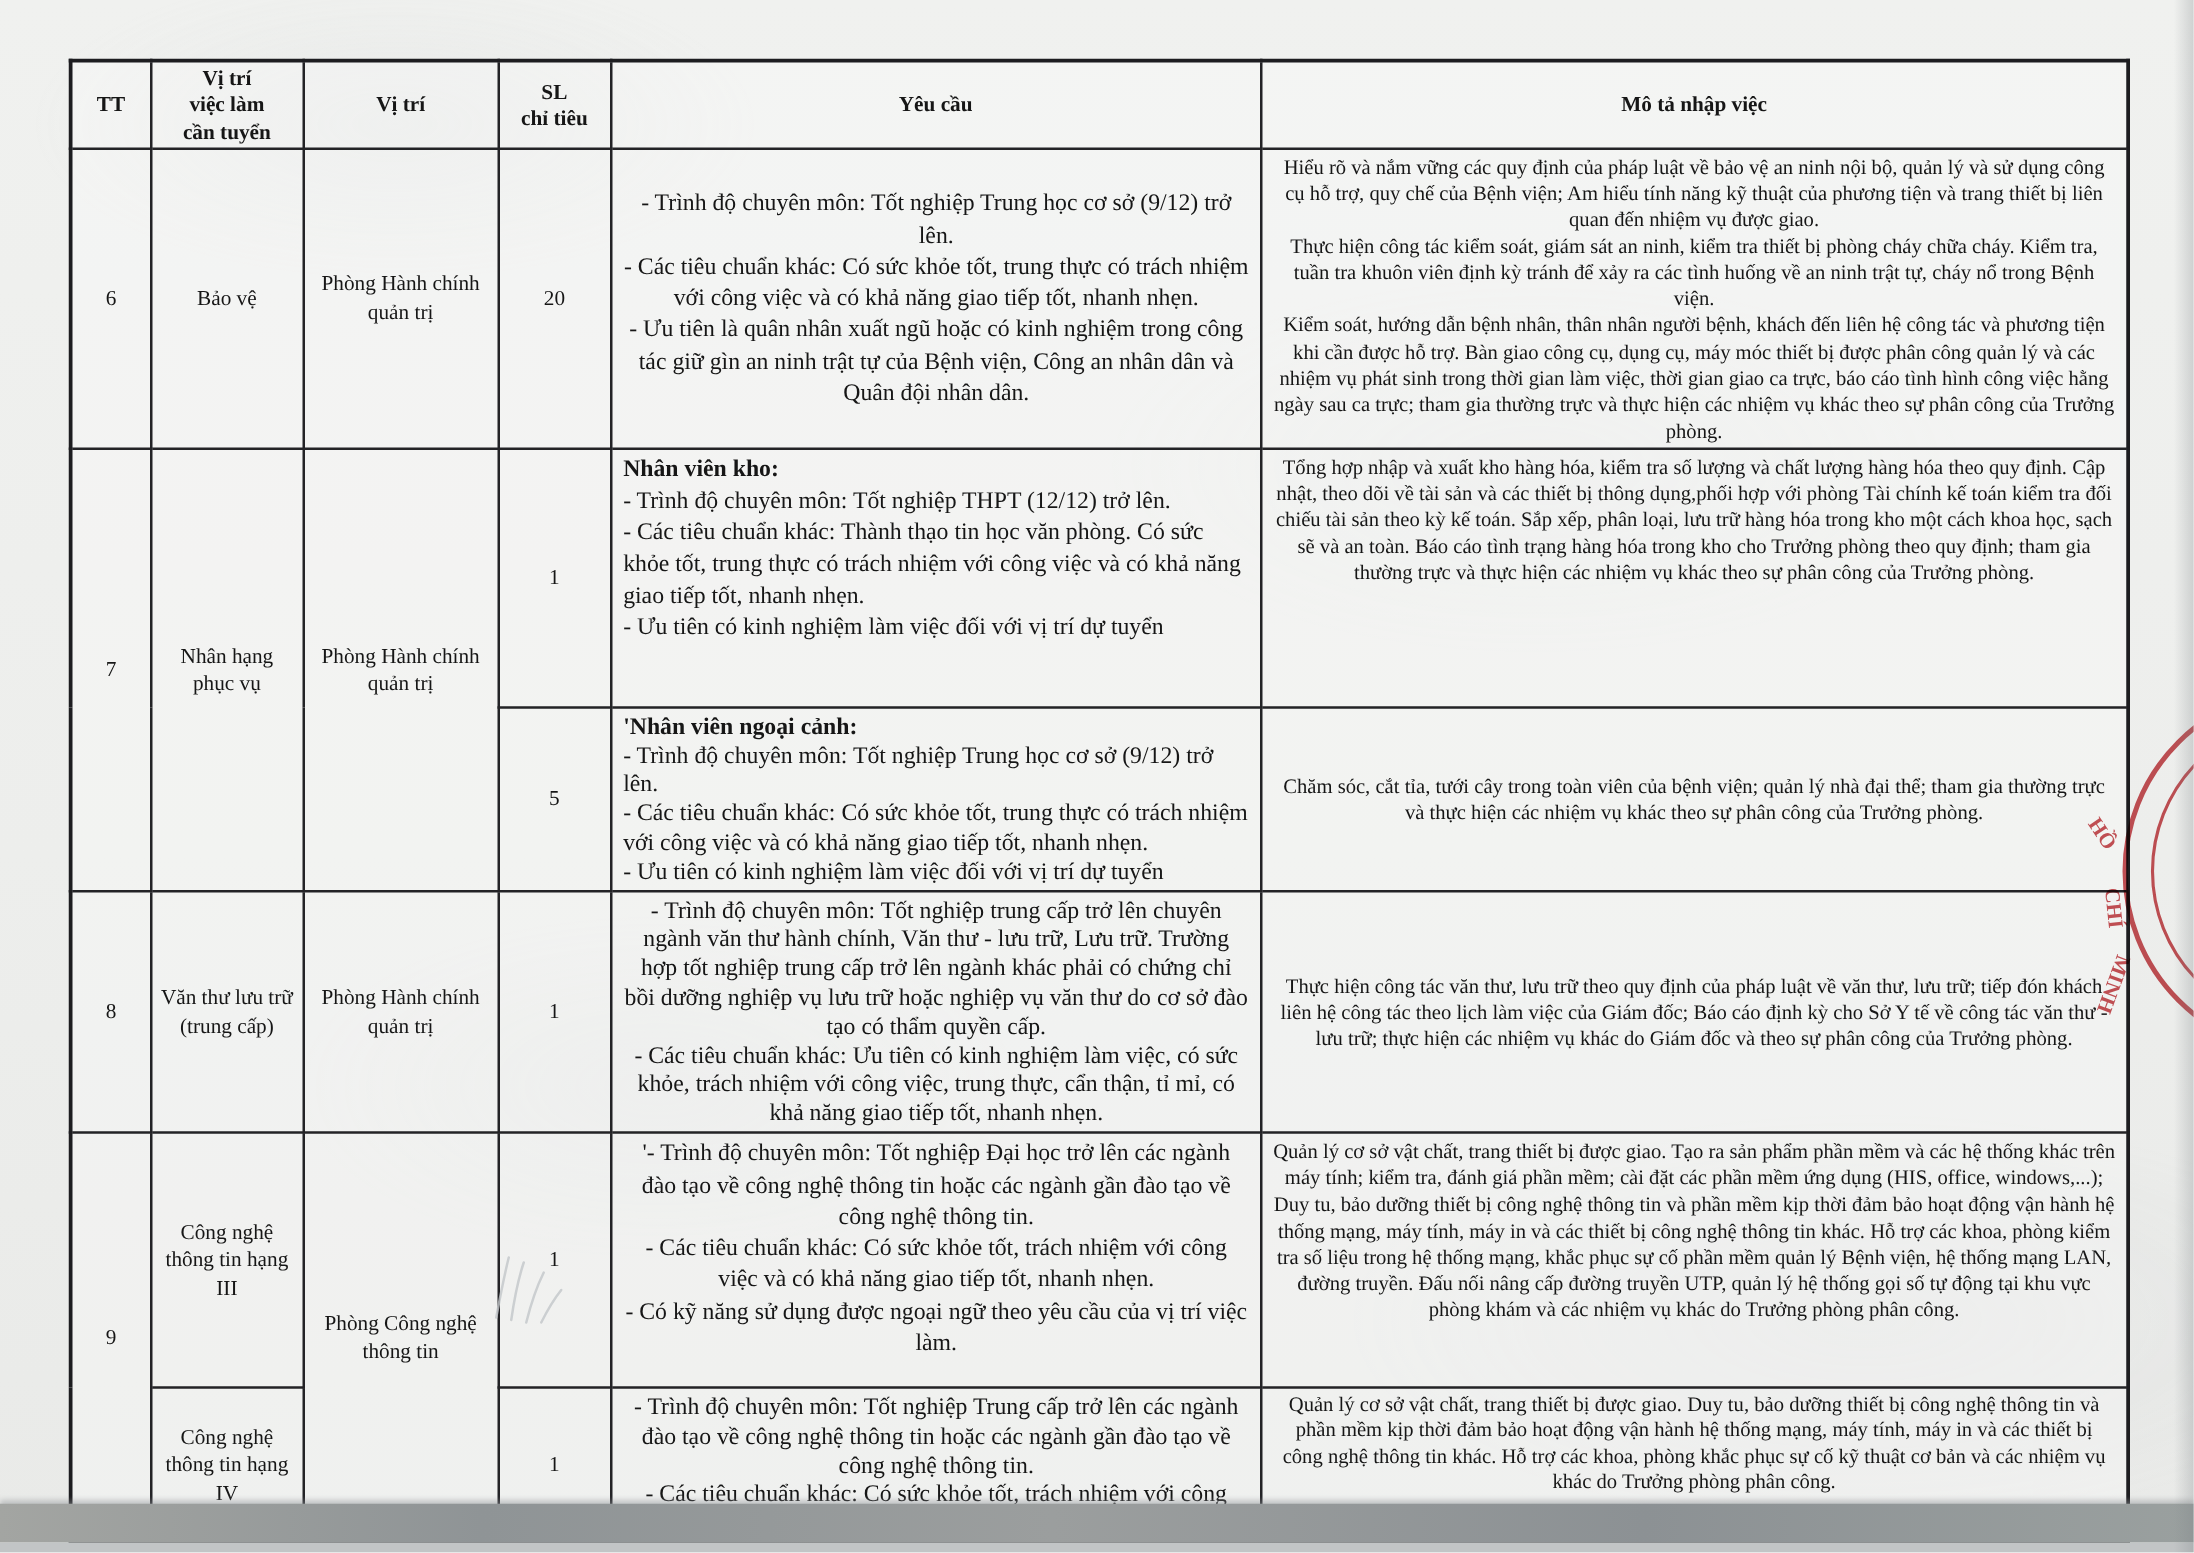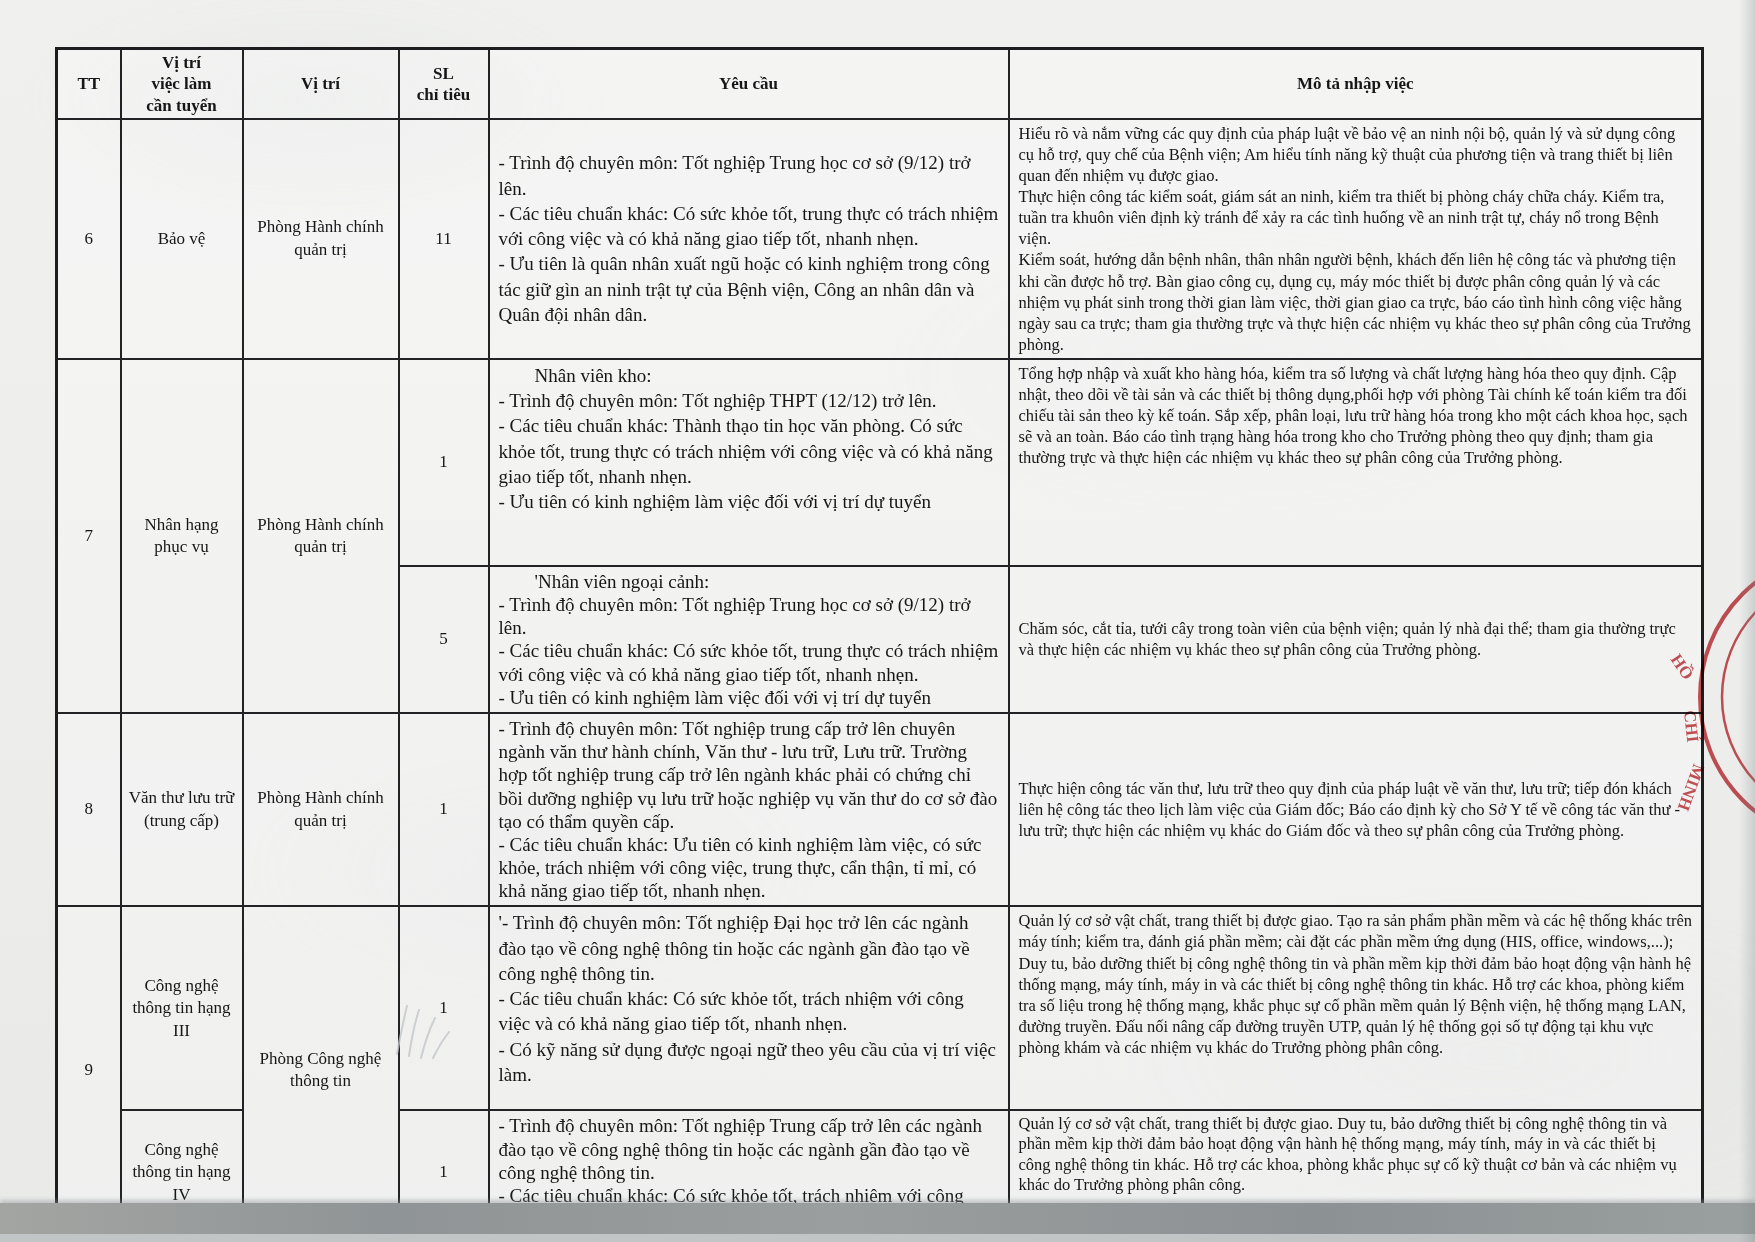--- a/index.html
+++ b/index.html
@@ -24,25 +24,25 @@
     box-shadow:0 -3px 4px rgba(140,145,148,.45);}
   .scan-band-lower{position:absolute;left:0;top:1234px;width:1755px;height:8px;background:#c2c5c6;}
 
   .sheet{position:absolute;left:55px;top:47px;}
   table{border-collapse:collapse;table-layout:fixed;width:1646px;background:rgba(252,252,251,.35);}
   td,th{border:2px solid #232326;padding:2px 6px;vertical-align:middle;
         font-size:17px;line-height:1.32;overflow:hidden;}
   table{border:3px solid #1d1d20;}
   th{font-weight:bold;text-align:center;white-space:pre-line;line-height:1.25;}
   .c-center{text-align:center;}
-  .pre{white-space:pre-line;}
+  .pre{white-space:pre-line;text-align:center;}
   .v-top{vertical-align:top;}
   .v-mid{vertical-align:middle;}
   .yc{font-size:19px;line-height:1.33;padding:3px 8px 3px 9px;}
-  .yc .yc-title{font-weight:normal;display:block;margin-left:36px;}
+  .yc .yc-title{font-weight:bold;display:block;}
   .mt{font-size:16.5px;line-height:1.28;padding:3px 9px;}
   .tight{line-height:1.22;}
   .h-header{height:70px;}
   .h-r6{height:228px;}
   .h-r7a{height:207px;}
   .h-r7b{height:146px;}
   .h-r8{height:188px;}
   .h-r9a{height:204px;}
   .h-r9b{height:107px;}
 
@@ -75,21 +75,21 @@
     <th>SL
 chỉ tiêu</th>
     <th>Yêu cầu</th>
     <th>Mô tả nhập việc</th>
   </tr>
 
   <tr class="h-r6">
     <td class="c-center">6</td>
     <td class="c-center">Bảo vệ</td>
     <td class="c-center">Phòng Hành chính quản trị</td>
-    <td class="c-center">11</td>
+    <td class="c-center">20</td>
     <td class="yc pre v-mid">- Trình độ chuyên môn: Tốt nghiệp Trung học cơ sở (9/12) trở lên.
 - Các tiêu chuẩn khác: Có sức khỏe tốt, trung thực có trách nhiệm với công việc và có khả năng giao tiếp tốt, nhanh nhẹn.
 - Ưu tiên là quân nhân xuất ngũ hoặc có kinh nghiệm trong công tác giữ gìn an ninh trật tự của Bệnh viện, Công an nhân dân và Quân đội nhân dân.</td>
     <td class="mt pre v-top">Hiểu rõ và nắm vững các quy định của pháp luật về bảo vệ an ninh nội bộ, quản lý và sử dụng công cụ hỗ trợ, quy chế của Bệnh viện; Am hiểu tính năng kỹ thuật của phương tiện và trang thiết bị liên quan đến nhiệm vụ được giao.
 Thực hiện công tác kiểm soát, giám sát an ninh, kiểm tra thiết bị phòng cháy chữa cháy. Kiểm tra, tuần tra khuôn viên định kỳ tránh để xảy ra các tình huống về an ninh trật tự, cháy nổ trong Bệnh viện.
 Kiểm soát, hướng dẫn bệnh nhân, thân nhân người bệnh, khách đến liên hệ công tác và phương tiện khi cần được hỗ trợ. Bàn giao công cụ, dụng cụ, máy móc thiết bị được phân công quản lý và các nhiệm vụ phát sinh trong thời gian làm việc, thời gian giao ca trực, báo cáo tình hình công việc hằng ngày sau ca trực; tham gia thường trực và thực hiện các nhiệm vụ khác theo sự phân công của Trưởng phòng.</td>
   </tr>
 
   <tr class="h-r7a">
     <td class="c-center" rowspan="2">7</td>

